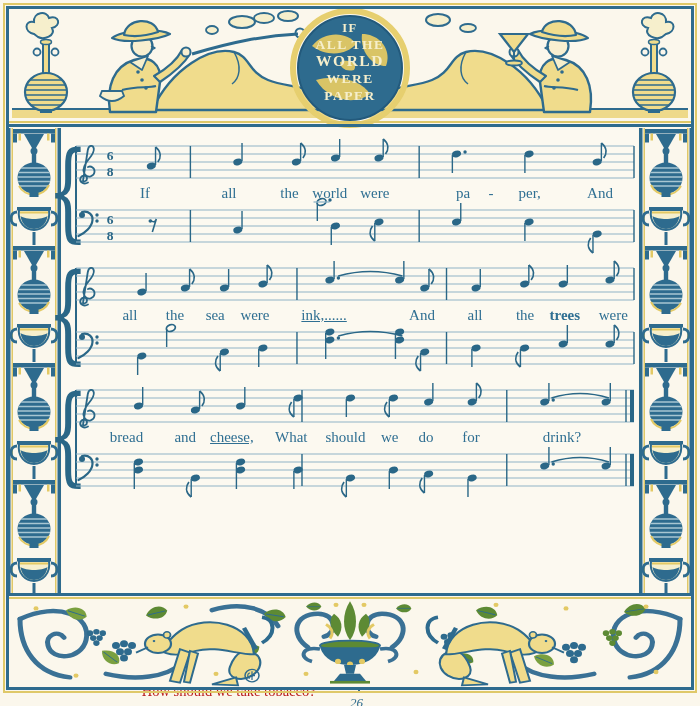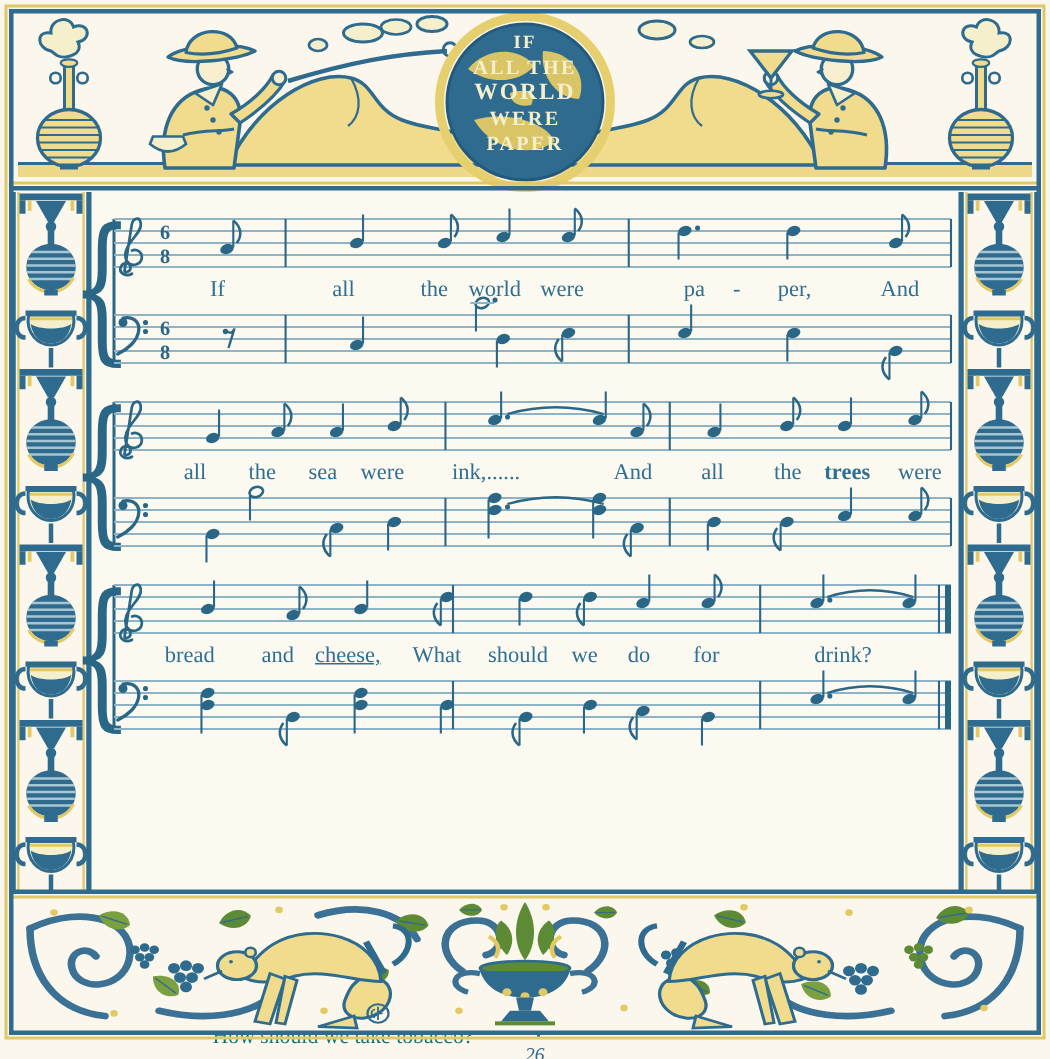--- a/index.html
+++ b/index.html
@@ -22,21 +22,21 @@
   .brace{position:absolute;left:-15px;top:-3px;font-family:"DejaVu Serif",serif;font-size:106px;
          line-height:106px;color:#2a6787;transform:scaleX(.62);transform-origin:left top;}
   .sysline{position:absolute;left:13px;top:4px;width:2px;height:96px;background:#2a6787;}
   .stf{position:absolute;left:0;overflow:visible;}
   .lyrics{position:absolute;left:0;top:43px;width:576px;height:20px;}
   .lyrics span{position:absolute;transform:translateX(-50%);font-size:15px;color:#2f6f92;white-space:nowrap;}
   
   .verses{position:absolute;left:0;top:504px;width:700px;height:92px;}
   .verse{position:absolute;top:0;display:flex;}
   .vnum{font-size:13px;color:#2e6b8e;margin:2px 7px 0 0;}
-  .vlines div{font-size:14.5px;line-height:17px;color:#0f766e;white-space:nowrap;}
+  .vlines div{font-size:14.5px;line-height:17px;color:#b91c1c;white-space:nowrap;}
   .vdivider{position:absolute;left:358px;top:8px;width:2px;height:52px;background:#2e6b8e;}
   .pagenum{position:absolute;left:350px;top:695px;font-size:13px;font-style:italic;color:#2e6b8e;}
 </style>
 </head>
 <body>
 
 <div class="page">
 
   <svg width="0" height="0" style="position:absolute" aria-hidden="true">
     <defs>
@@ -403,21 +403,21 @@
           <ellipse cx="548.006" cy="16" rx="4.6" ry="3.3" fill="#2a6787" stroke="#2a6787" stroke-width="0" transform="rotate(-18 548.006 16)"></ellipse>
           <line x1="552.206" y1="15" x2="552.206" y2="-3" stroke="#2a6787" stroke-width="1.4"></line>
           <path d="M552.206,-3 C558.506,2 557.506,8 554.506,12" fill="none" stroke="#2a6787" stroke-width="1.7"></path>
           <path d="M276.26,8 Q308.345,-1 340.43,8" fill="none" stroke="#2a6787" stroke-width="1.5"></path>
         </svg>
         <div class="lyrics">
           <span style="left: 67.968px;">all</span>
           <span style="left: 112.896px;">the</span>
           <span style="left: 153.216px;">sea</span>
           <span style="left: 192.96px;">were</span>
-          <span style="left: 262.08px;">ink,......</span>
+          <span style="left: 262.08px; text-decoration: underline;">ink,......</span>
           <span style="left: 360px;">And</span>
           <span style="left: 412.992px;">all</span>
           <span style="left: 463.104px;">the</span>
           <span style="left: 502.848px; font-weight: bold;">trees</span>
           <span style="left: 551.232px;">were</span>
         </div>
       </div>
       <div class="system" style="top: 258px;">
         <span class="brace">{</span>
         <div class="sysline"></div>

